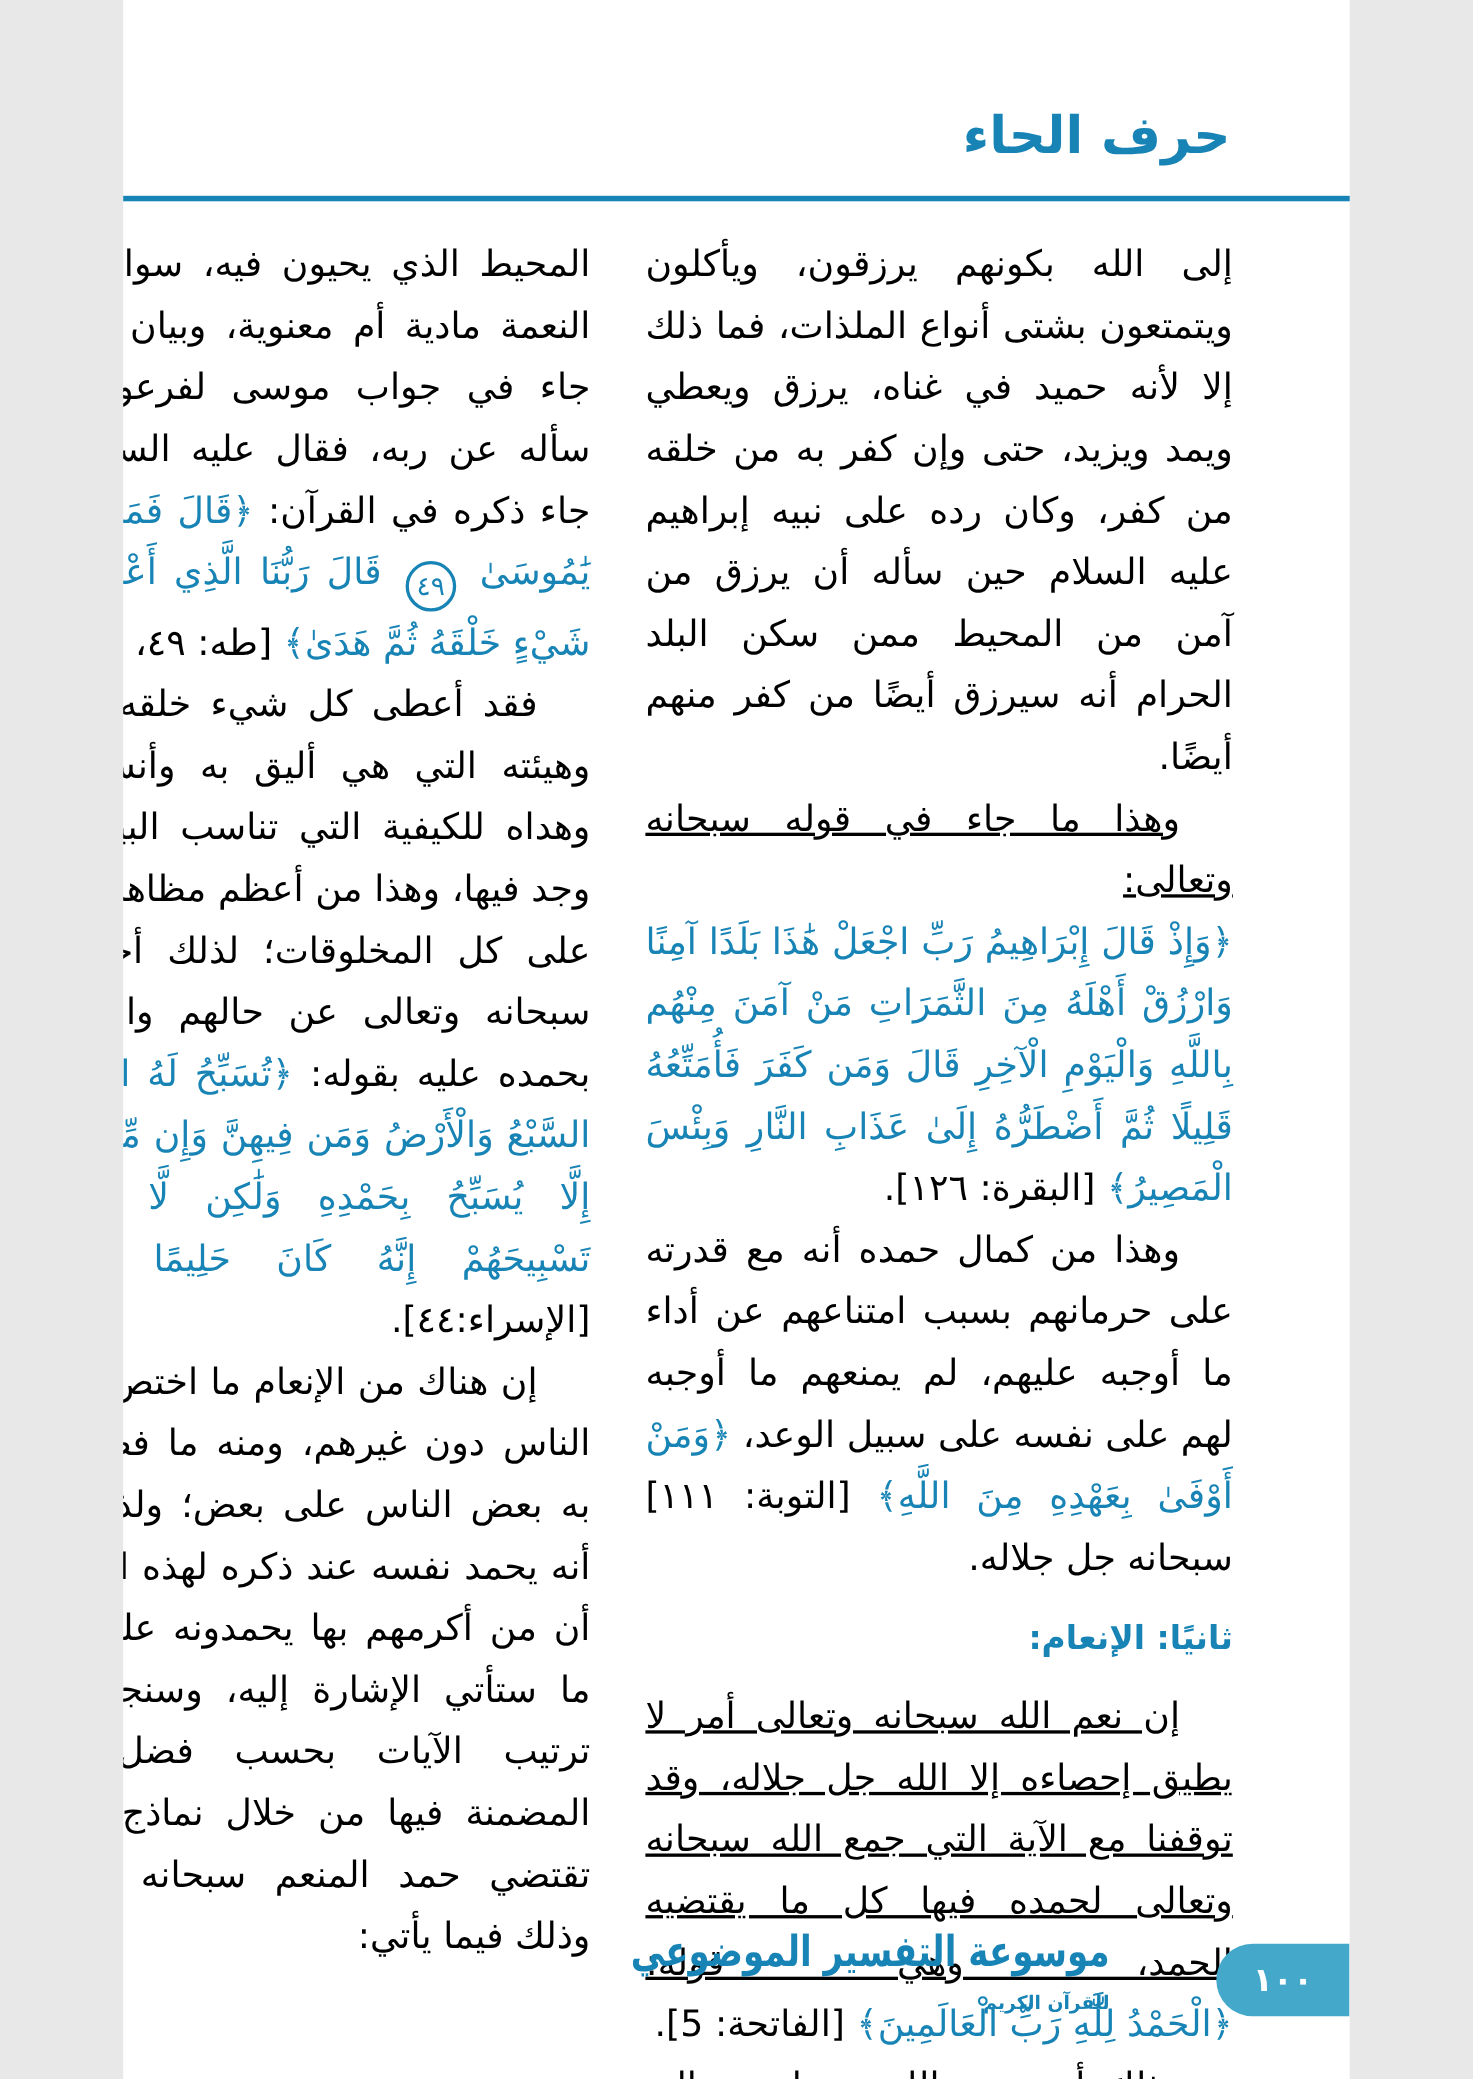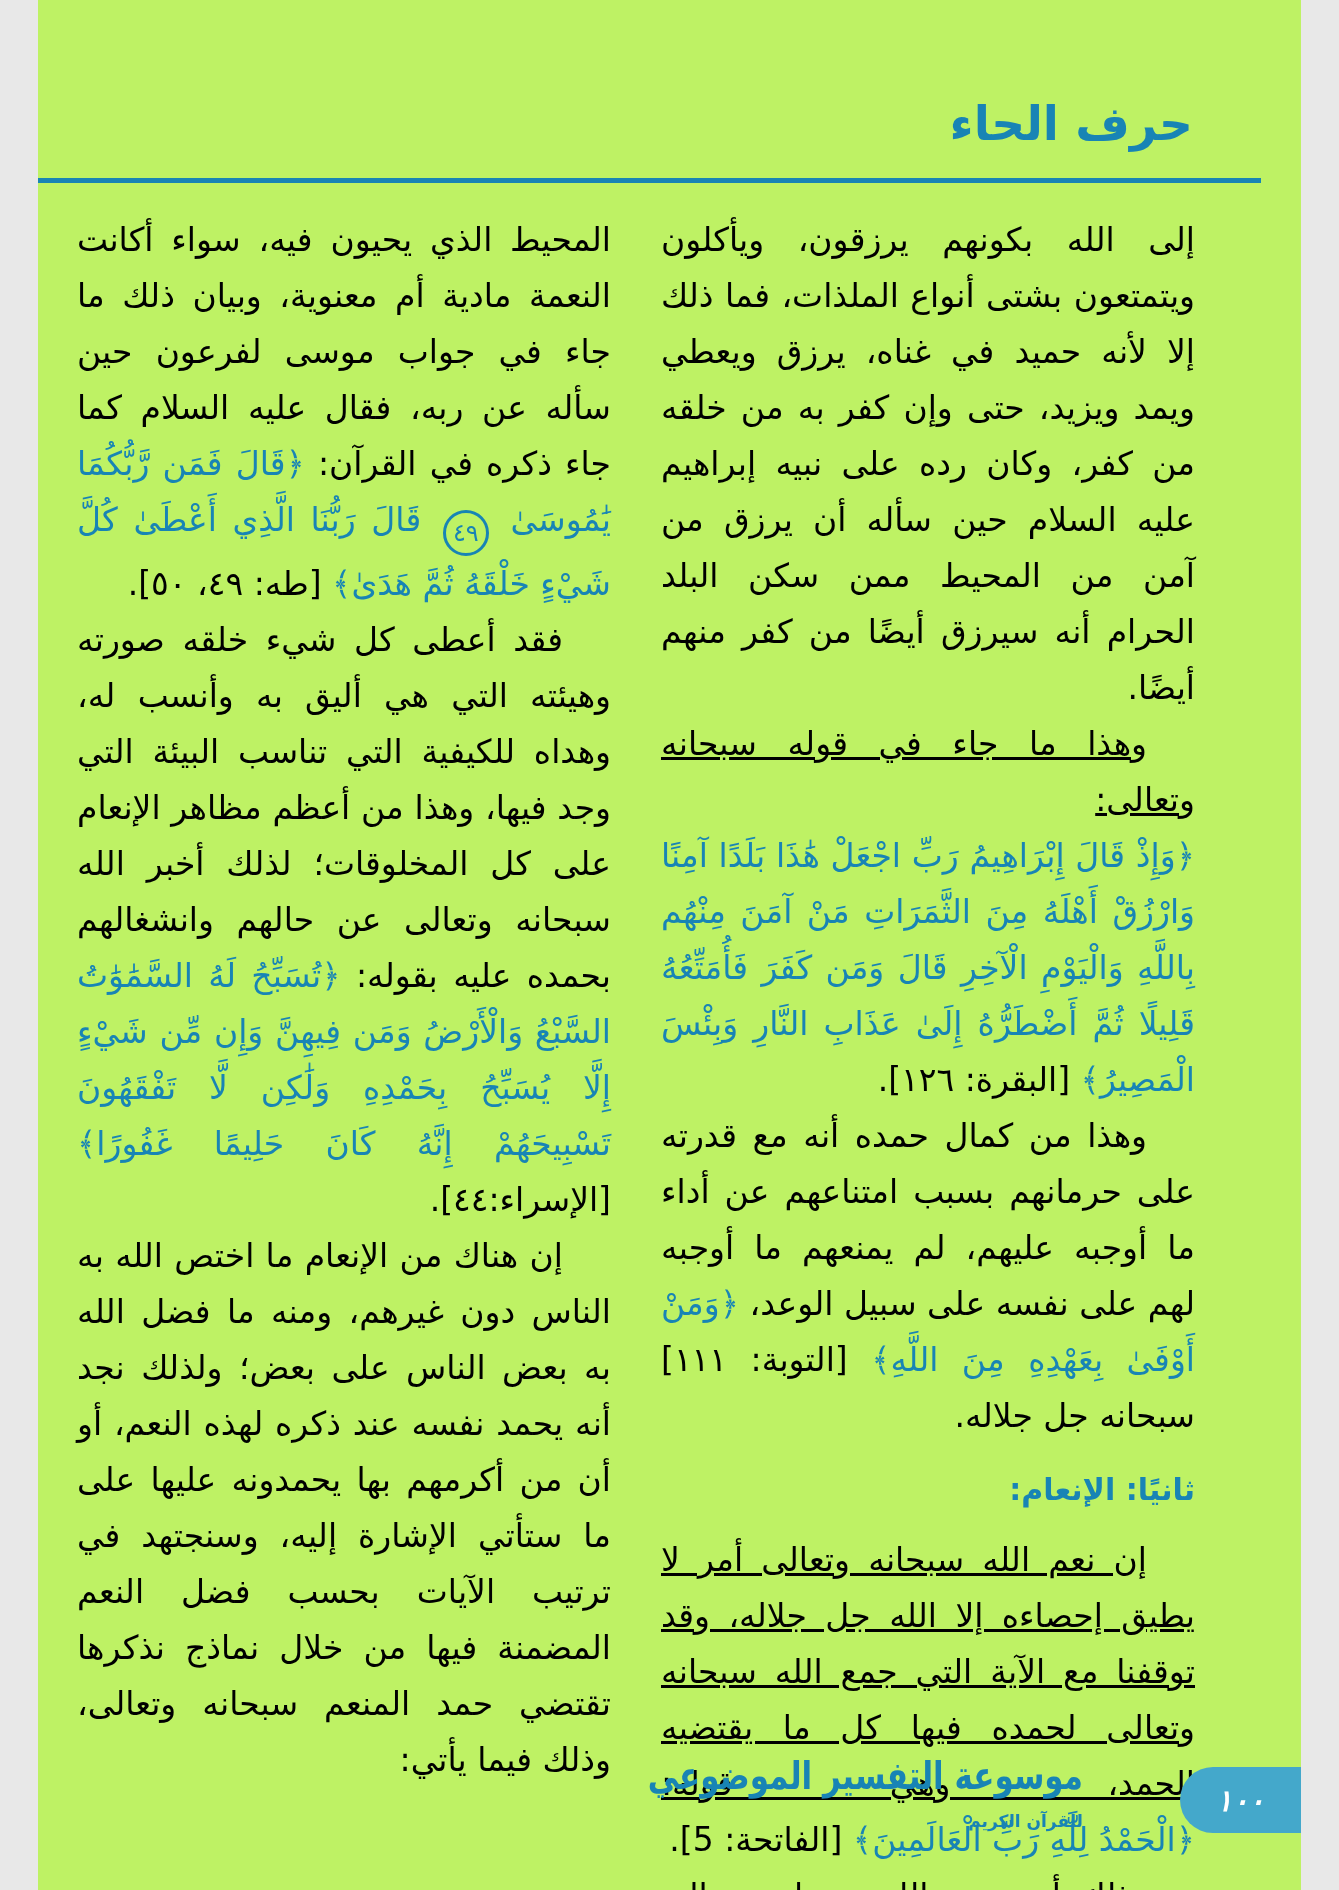--- a/index.html
+++ b/index.html
@@ -3,22 +3,22 @@
 <meta charset="utf-8">
 <style>
   :root{
     --teal:#1884b5;
     --badge:#44a8cb;
     --ink:#000000;
   }
   html,body{margin:0;padding:0;background:#e8e8e8;}
   .page{
     position:relative;
-    width:1263px;height:1890px;
-    background:#bef264;
+    width:1115px;height:1890px;
+    background:#ffffff;
     margin:0 auto;
     direction:rtl;
     font-family:"DejaVu Sans", sans-serif;
     overflow:hidden;
   }
   
   .chapter-title{
     position:absolute;
     top:96px;right:108px;
     color:var(--teal);
@@ -102,21 +102,20 @@
     top:1767px;right:0;
     width:121px;height:66px;
     background:var(--badge);
     border-radius:36px 0 0 36px;
     display:flex;
     align-items:center;
     justify-content:center;
     color:#ffffff;
     font-size:30px;
     font-weight:bold;
-    font-style:italic;
   }
 </style>
 </head>
 <body>
 
 <div class="page">
 
   <div class="chapter-title">حرف الحاء</div>
 
   <div class="header-rule"></div>

